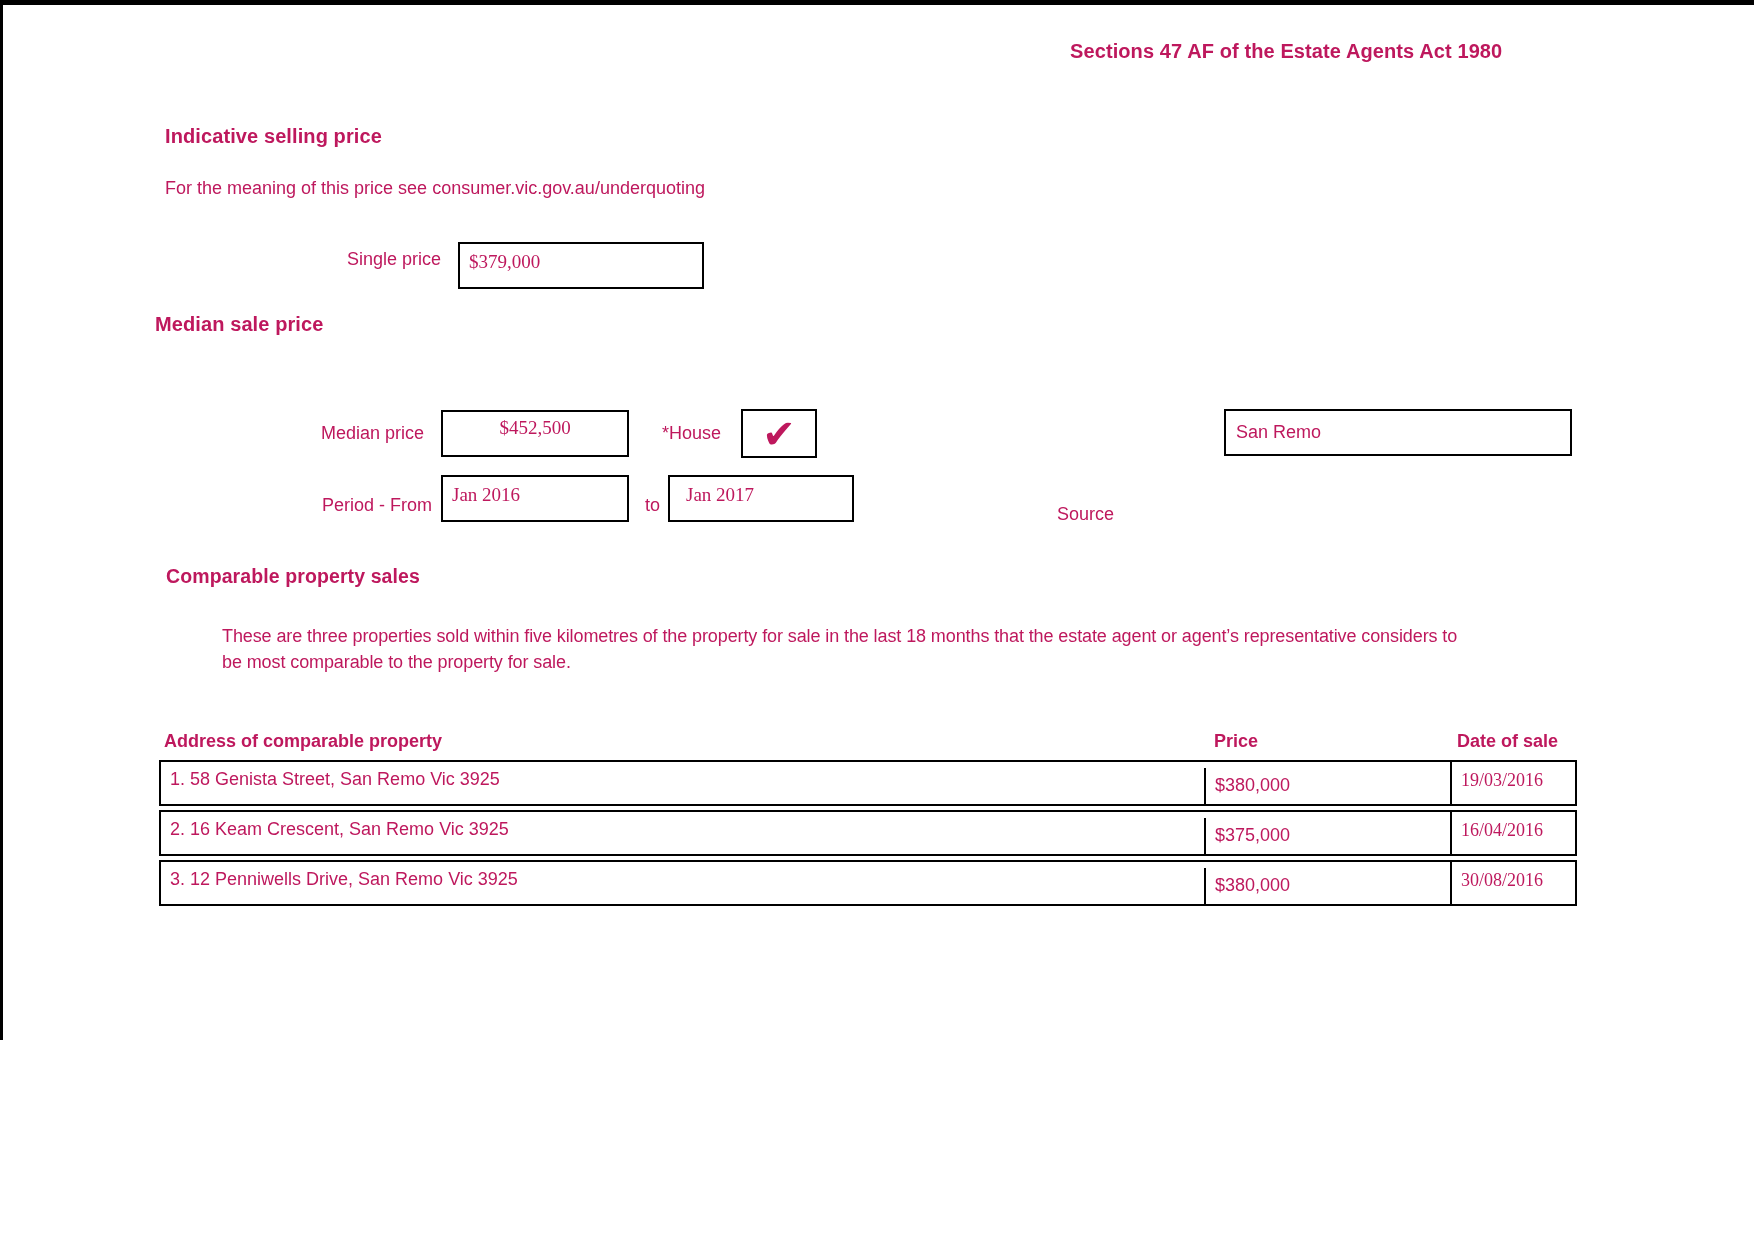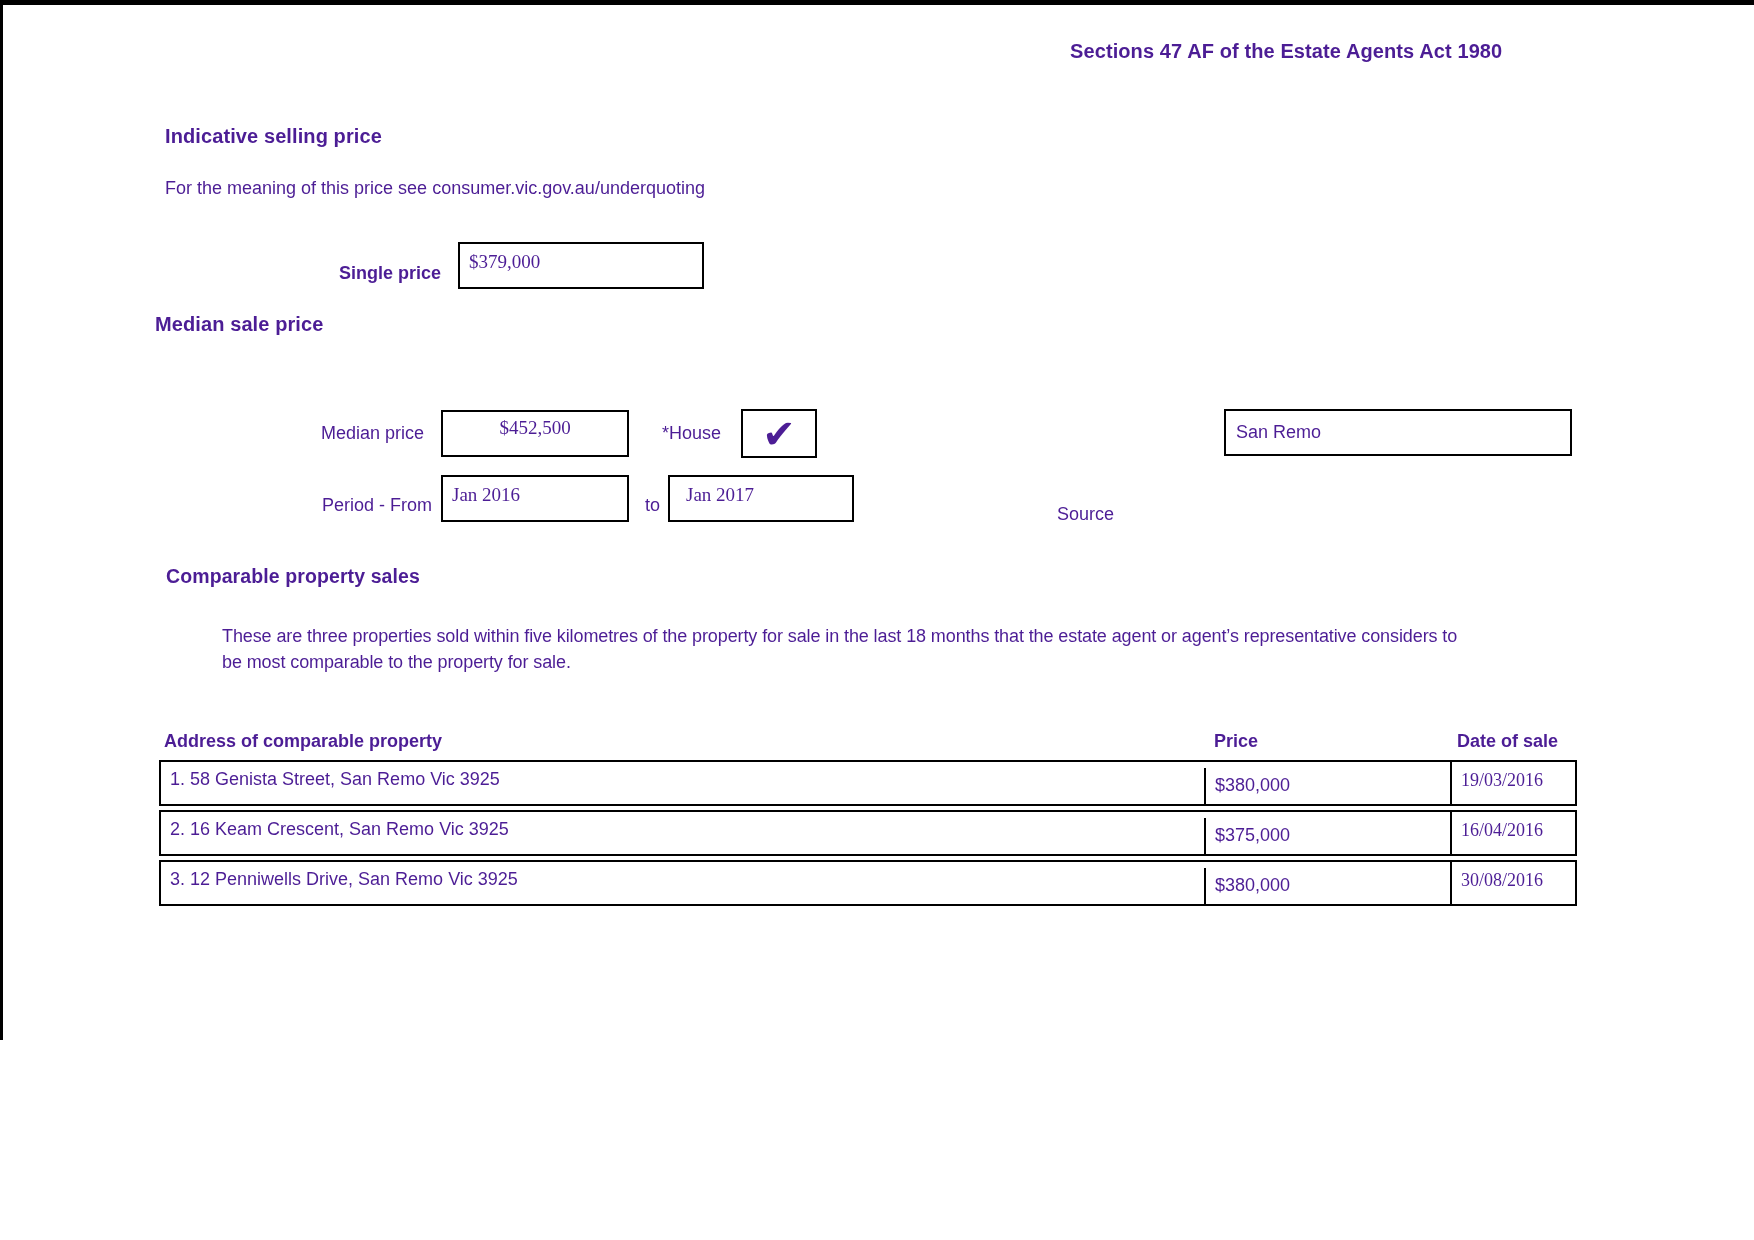--- a/index.html
+++ b/index.html
@@ -1,21 +1,21 @@
 <!DOCTYPE html>
 <html><head>
 <meta charset="utf-8">
 <style>
   html, body { margin: 0; padding: 0; background: #fff; }
   .page {
     position: relative;
     width: 1754px;
     height: 1040px;
     background: #ffffff;
-    color: #4c1d95;
+    color: #be185d;
     font-family: "Liberation Sans", sans-serif;
     border-top: 5px solid #000;
     border-left: 3px solid #000;
     box-sizing: border-box;
     overflow: hidden;
   }
   .abs { position: absolute; }
   .h-bold { font-weight: bold; font-size: 20px; letter-spacing: 0.1px; }
   .label { font-size: 18px; }
   .label-r { font-size: 18px; text-align: right; }
@@ -84,21 +84,21 @@
 <body>
 
 <div class="page">
 
   <div class="abs h-bold" style="left:1067px; top:35px;">Sections 47 AF of the Estate Agents Act 1980</div>
 
   <div class="abs h-bold" style="left:162px; top:120px;">Indicative selling price</div>
 
   <div class="abs" style="left:162px; top:173px; font-size:18px;">For the meaning of this price see consumer.vic.gov.au/underquoting</div>
 
-  <div class="abs label-r" style="left:290px; top:258px; width:148px;font-weight:bold;">Single price</div>
+  <div class="abs label-r" style="left:290px; top:244px; width:148px;">Single price</div>
   <div class="field-box" style="left:455px; top:237px; width:246px; height:47px;">
     <span class="serif-val">$379,000</span>
   </div>
 
   <div class="abs h-bold" style="left:152px; top:308px;">Median sale price</div>
 
   <div class="abs label-r" style="left:270px; top:418px; width:151px;">Median price</div>
   <div class="field-box" style="left:438px; top:405px; width:188px; height:47px;text-align:center;">
     <span class="serif-val" style="padding-top:5px;">$452,500</span>
   </div>

